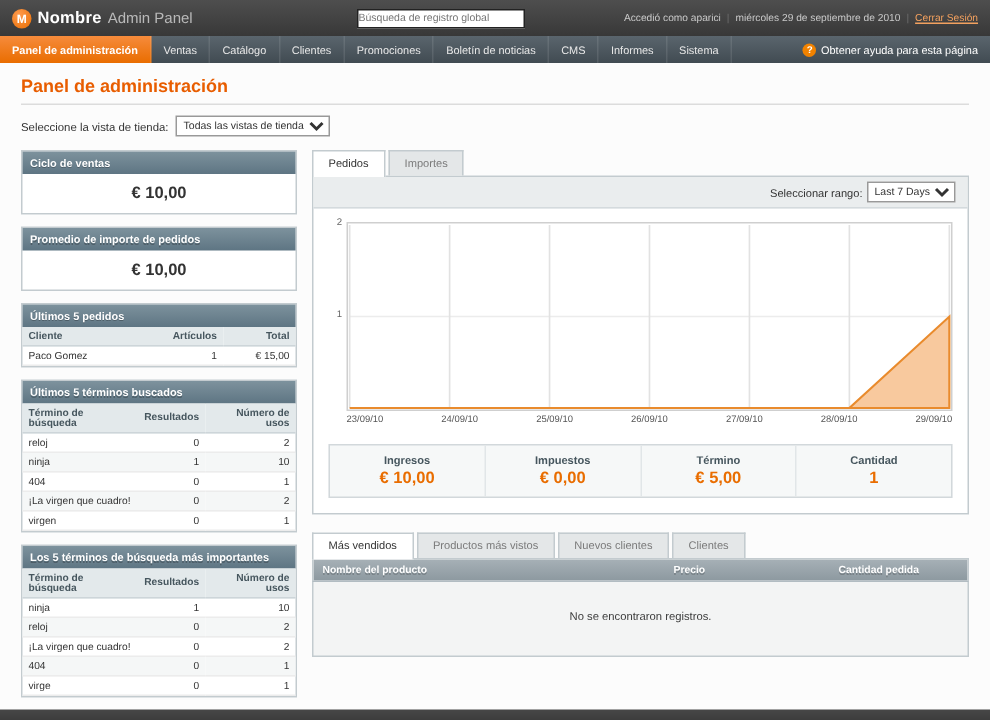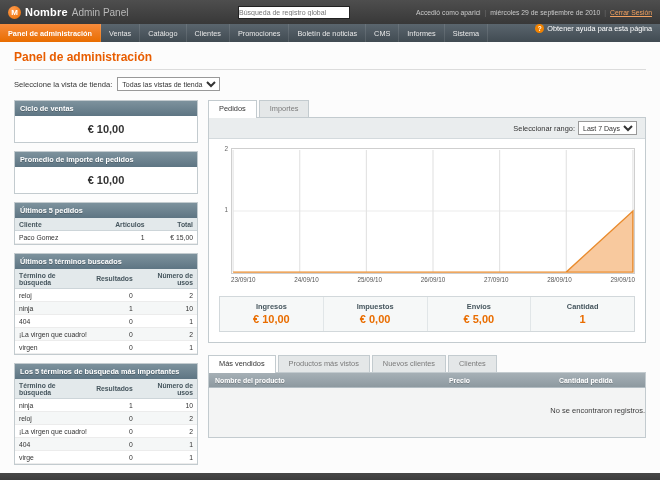--- a/index.html
+++ b/index.html
@@ -16,21 +16,21 @@
   .header-search { display:flex; align-items:center; }
   .header-search input { width:112px; height:13px; font-size:7px; border:1px solid #222; padding:0 0; background:#fff; color:#777; font-family:"Liberation Sans", sans-serif; }
   .header-right { margin-left:auto; display:flex; align-items:center; gap:4px; color:#c9c9c9; font-size:6.8px; }
   .header-right .sep { color:#6d6d6d; }
   .logout-link { color:#f3a15f; text-decoration:underline; cursor:pointer; }
 
   
   .nav { height:18px; background:linear-gradient(#5a656d,#414b52); display:flex; align-items:stretch; font-size:7.3px; color:#e8e8e8; flex-shrink:0; }
   .nav-item { display:flex; align-items:center; padding:0 8px; border-right:1px solid rgba(255,255,255,0.10); cursor:pointer; white-space:nowrap; }
   .nav-item.active { background:linear-gradient(#f68b3c,#e96d00); color:#fff; font-weight:bold; }
-  .nav-help { margin-left:auto; display:flex; gap:3px; padding:0 8px; color:#fff; cursor:pointer; }
+  .nav-help { margin-left:auto; display:flex; align-items:center; gap:3px; padding:0 8px; color:#fff; cursor:pointer; }
   .help-icon { width:9px; height:9px; border-radius:50%; background:#f18200; color:#fff; font-size:6.5px; line-height:9px; text-align:center; font-weight:bold; }
 
   
   .content { flex:1; background:#fcfcfc; padding:8px 14px 0; }
   .page-title { color:#e85d00; font-size:12px; font-weight:bold; padding-bottom:5px; border-bottom:1px solid #dcdcdc; margin-bottom:7px; }
   .store-switcher { display:flex; align-items:center; gap:5px; font-size:7.6px; color:#333; margin-bottom:9px; }
   .store-switcher select, .range-strip select { font-size:7px; height:14px; border:1px solid #999; background:#fff; font-family:"Liberation Sans", sans-serif; color:#333; }
 
   .columns { display:flex; gap:10px; }
   .col-left { width:184px; flex-shrink:0; }
@@ -71,21 +71,21 @@
   .stat-label { font-weight:bold; color:#46565e; font-size:7.4px; }
   .stat-value { color:#e96d00; font-weight:bold; font-size:11px; margin-top:2px; }
 
   
   .grid-section { margin-top:12px; }
   .grid-head { display:flex; background:linear-gradient(#a6b0b6,#8d99a0); color:#fff; font-weight:bold; font-size:6.9px; border:1px solid #c3cbcf; border-bottom:1px solid #b2bcc2; text-shadow:0 1px 0 rgba(0,0,0,0.2); }
   .grid-head > div { padding:3.5px 6px; }
   .grid-head .idx-0 { flex:1; }
   .grid-head .idx-1 { width:110px; }
   .grid-head .idx-2 { width:92px; }
-  .grid-empty { background:#f3f4f4; border:1px solid #c3cbcf; border-top:none; text-align:right; padding:18px 0 22px; font-size:7.5px; color:#3c3c3c; }
+  .grid-empty { background:#f3f4f4; border:1px solid #c3cbcf; border-top:none; text-align:center; padding:18px 0 22px; font-size:7.5px; color:#3c3c3c; }
 
   
   .page-footer { height:12px; background:linear-gradient(#474747,#353535); flex-shrink:0; }
 </style>
 </head>
 <body>
 
 <div class="viewport">
 
   <div class="header">
@@ -295,21 +295,21 @@
           <div class="stats">
               <div class="stat idx-0">
               <div class="stat-label">Ingresos</div>
               <div class="stat-value">€ 10,00</div>
             </div>
               <div class="stat idx-1">
               <div class="stat-label">Impuestos</div>
               <div class="stat-value">€ 0,00</div>
             </div>
               <div class="stat idx-2">
-              <div class="stat-label">Envíos</div>
+              <div class="stat-label">Término</div>
               <div class="stat-value">€ 5,00</div>
             </div>
               <div class="stat idx-3">
               <div class="stat-label">Cantidad</div>
               <div class="stat-value">1</div>
             </div>
             </div>
         </div>
 
         <div class="grid-section">

